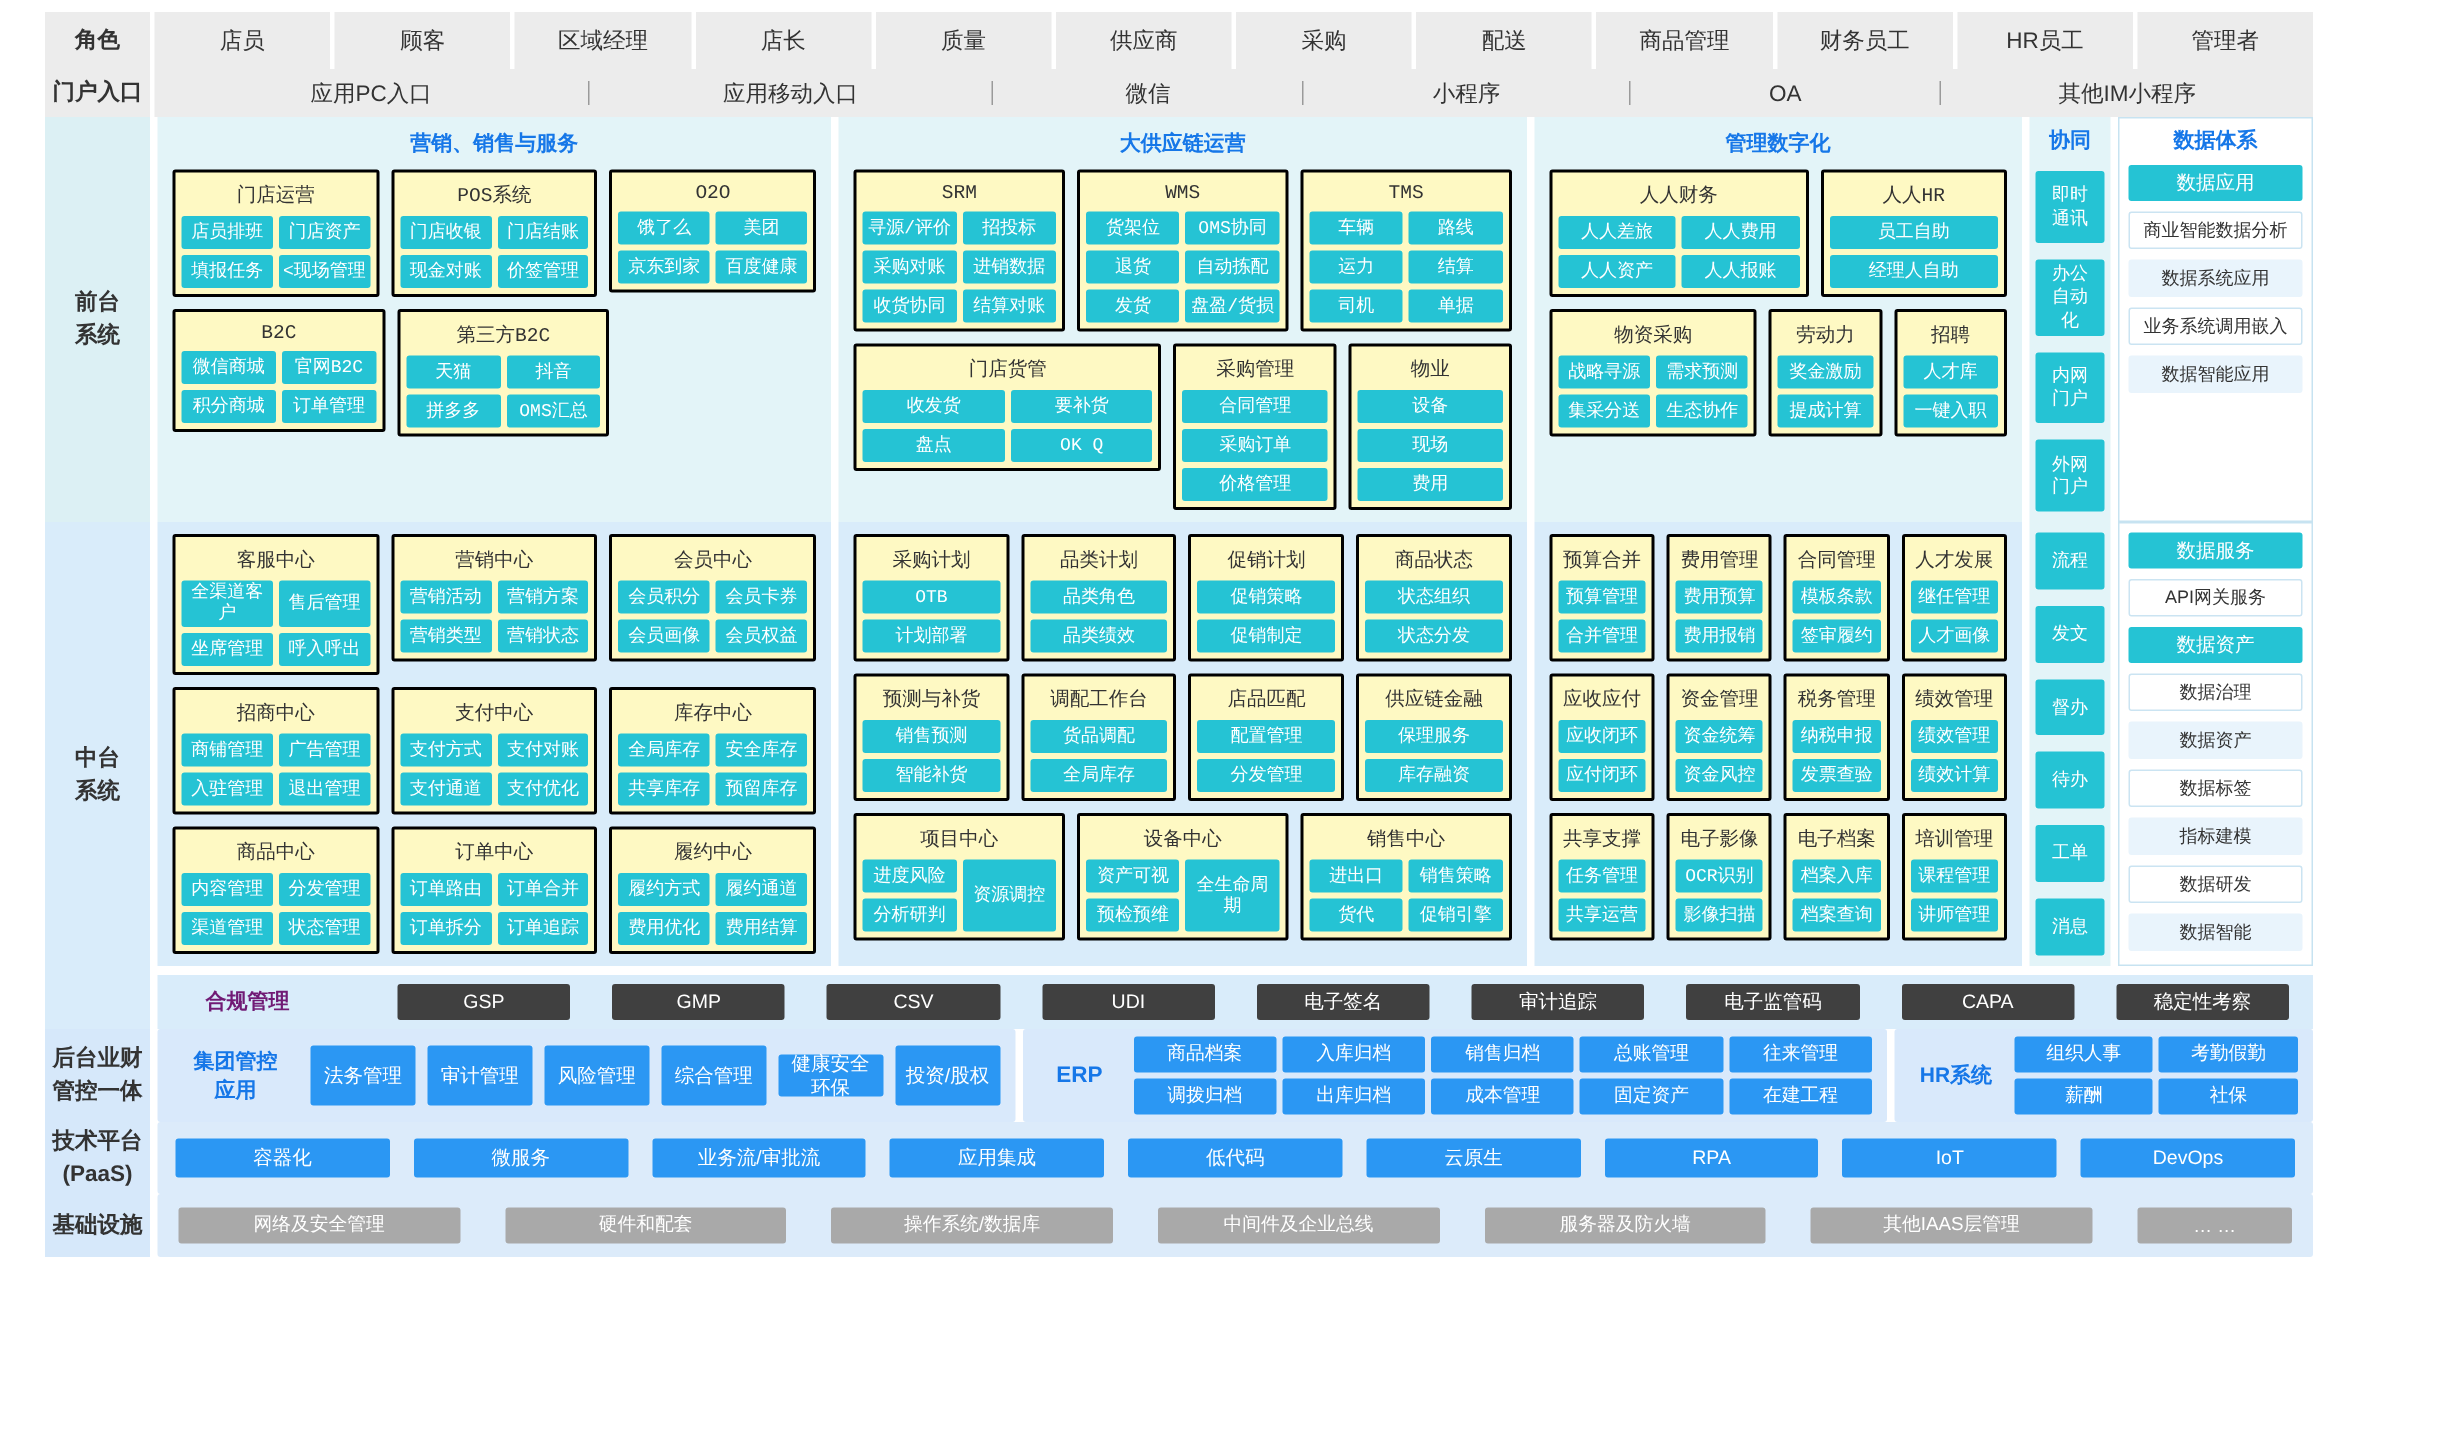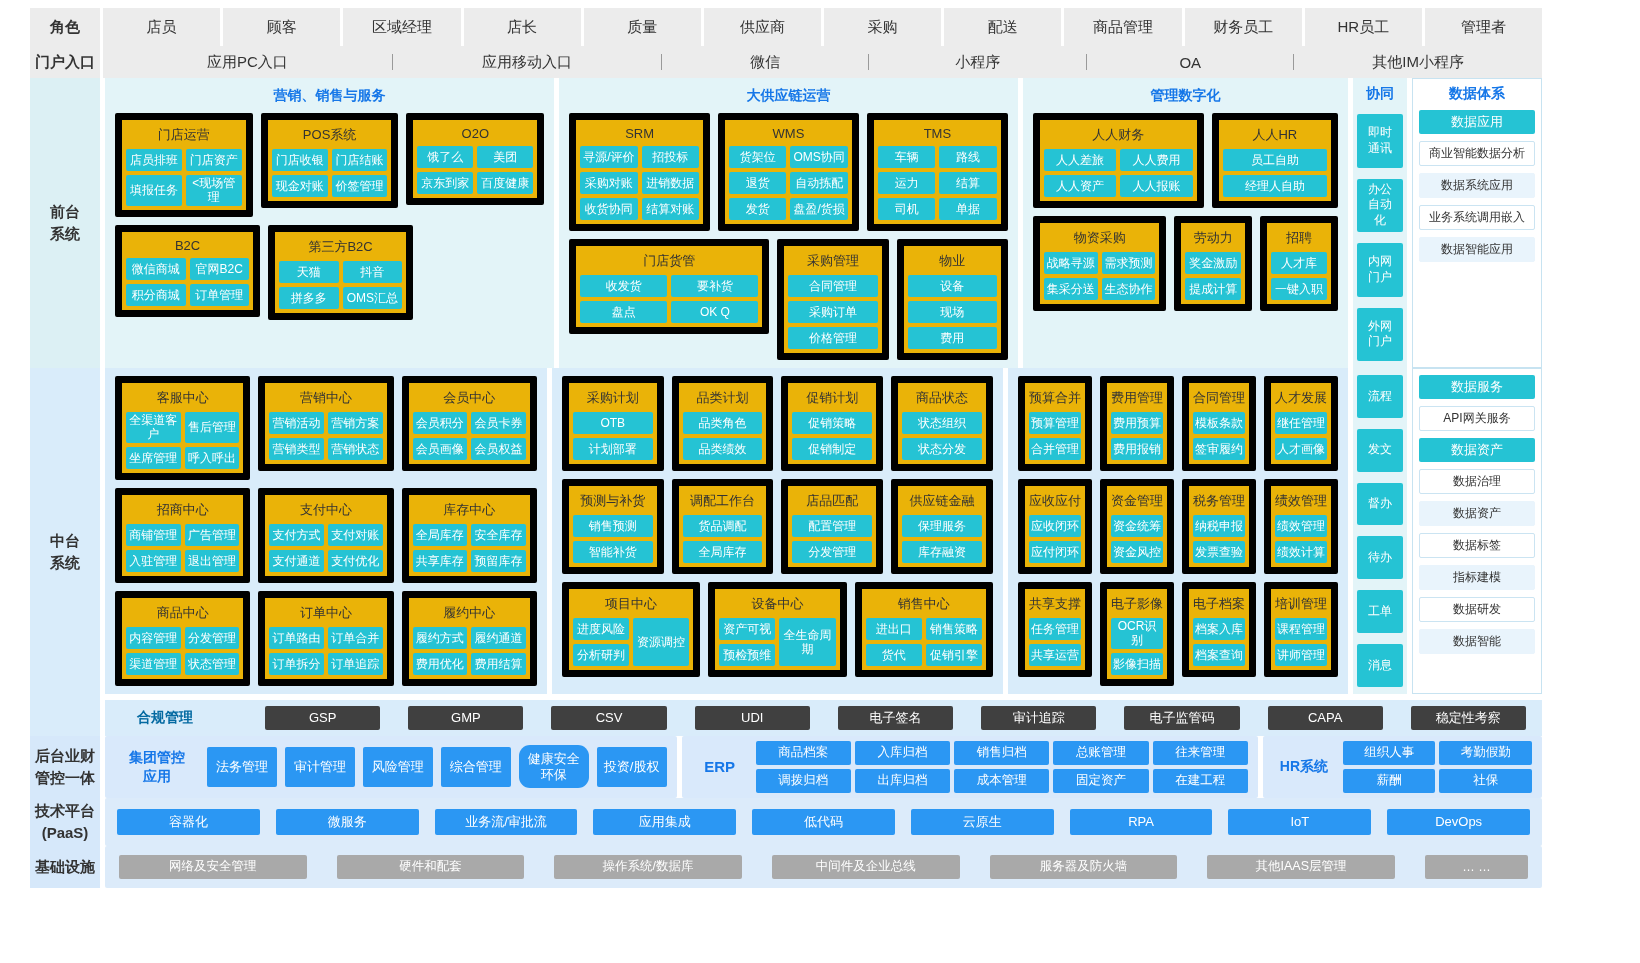--- a/index.html
+++ b/index.html
@@ -21,21 +21,21 @@
   .portal-band { flex:1 1 0; background:#ECECEC; display:flex; align-items:center; height:32px; }
   .portal-seg { display:flex; align-items:center; justify-content:center; font-size:15px; color:#333; }
   .portal-div { width:1px; height:16px; background:#9a9a9a; flex:none; }
 
   .band { display:flex; gap:5px; align-items:stretch; }
 
   .front-panel { background:#E3F4F8; padding:8px 10px; display:flex; flex-direction:column; }
   .panel-title { color:#1677E8; font-size:14px; font-weight:bold; text-align:center; margin:1px 0 8px; }
   .grow-rows { display:flex; flex-direction:column; gap:8px; flex:1; }
   .group-row { display:flex; gap:8px; align-items:flex-start; }
-  .group { background:#eab308; border:7px solid #000000; padding:4px; border-radius:2px; }
+  .group { background:#fef9c3; border:2px solid #000000; padding:4px; border-radius:2px;font-family:Liberation Mono, monospace; }
   .group-title { font-size:13px; color:#333; text-align:center; padding:2px 0 5px; white-space:nowrap; overflow:hidden; }
   .g-grid { display:grid; gap:4px; }
   .btn { background:#25C3D4; color:#fff; font-size:12px; display:flex; align-items:center; justify-content:center;
     min-height:22px; border-radius:2px; padding:1px 2px; text-align:center; line-height:1.2; }
   .spacer { }
 
   .vcol { width:54px; flex:none; background:#E3F4F8; padding:7px 4px; display:flex; flex-direction:column; gap:11px; }
   .vtitle { color:#1677E8; font-size:14px; font-weight:bold; text-align:center; flex:none; }
   .vbtn { background:#25C3D4; color:#fff; font-size:12px; display:flex; align-items:center; justify-content:center;
     text-align:center; border-radius:2px; flex:1 1 0; line-height:1.3; padding:2px 8px; }
@@ -45,21 +45,21 @@
     height:24px; border-radius:2px; flex:none; }
   .data-box { font-size:12px; color:#333; display:flex; align-items:center; justify-content:center; min-height:25px;
     border:1px solid #CBE4F2; background:#fff; border-radius:2px; text-align:center; padding:1px 2px; }
   .data-box.alt { background:#E9F4FC; border-color:#E9F4FC; }
 
   .mid-panel { background:#D9ECFA; padding:8px 10px; display:flex; flex-direction:column; }
   .mid-right { flex:1 1 0; display:flex; flex-direction:column; gap:6px; min-width:0; }
   .clusters { display:flex; gap:5px; flex:1; align-items:stretch; }
 
   .compliance { background:#D9ECFA; height:36px; display:flex; align-items:center; padding:0 16px 0 32px; gap:28px; flex:none; }
-  .clabel { color:#0369a1; font-weight:bold; font-size:14px; width:100px; flex:none; }
+  .clabel { color:#701a75; font-weight:bold; font-size:14px; width:100px; flex:none; }
   .cbtn { flex:1 1 0; height:24px; background:#404040; color:#fff; font-size:13px; display:flex; align-items:center;
     justify-content:center; border-radius:2px; }
 
   .back-panel { background:#D9E9FB; display:flex; align-items:center; border-radius:2px; padding:0 10px; gap:8px; height:62px; }
   .bsec-title { color:#1677E8; font-weight:bold; font-size:14px; text-align:center; flex:none; line-height:1.35; white-space:pre-line; }
   .bbtn { background:#2B97F3; color:#fff; font-size:13px; display:flex; align-items:center; justify-content:center;
     text-align:center; border-radius:2px; line-height:1.25; padding:1px 3px; }
   .bgrid { display:grid; gap:4px; flex:1 1 0; }
   .bbtn.small { height:24px; font-size:12.5px; }
 
@@ -614,21 +614,21 @@
       <div class="band">
         <div class="side-label bluebg">后台业财
 管控一体</div>
         <div class="back-panel" style="flex: 575 1 0px;">
           <div class="bsec-title" style="width: 84px;">集团管控
 应用</div>
           <div class="bbtn" style="flex: 1 1 0px; height: 40px;">法务管理</div>
           <div class="bbtn" style="flex: 1 1 0px; height: 40px;">审计管理</div>
           <div class="bbtn" style="flex: 1 1 0px; height: 40px;">风险管理</div>
           <div class="bbtn" style="flex: 1 1 0px; height: 40px;">综合管理</div>
-          <div class="bbtn" style="flex: 1 1 0px; height: 43px; border-radius: 11px;">健康安全环保</div>
+          <div class="bbtn" style="flex: 1 1 0px; height: 28px;">健康安全环保</div>
           <div class="bbtn" style="flex: 1 1 0px; height: 40px;">投资/股权</div>
         </div>
         <div class="back-panel" style="flex: 580 1 0px;">
           <div class="bsec-title" style="width: 56px; font-size: 15px;">ERP</div>
           <div class="bgrid" style="grid-template-columns: repeat(5, 1fr);">
             <div class="bbtn small">商品档案</div>
             <div class="bbtn small">入库归档</div>
             <div class="bbtn small">销售归档</div>
             <div class="bbtn small">总账管理</div>
             <div class="bbtn small">往来管理</div>

